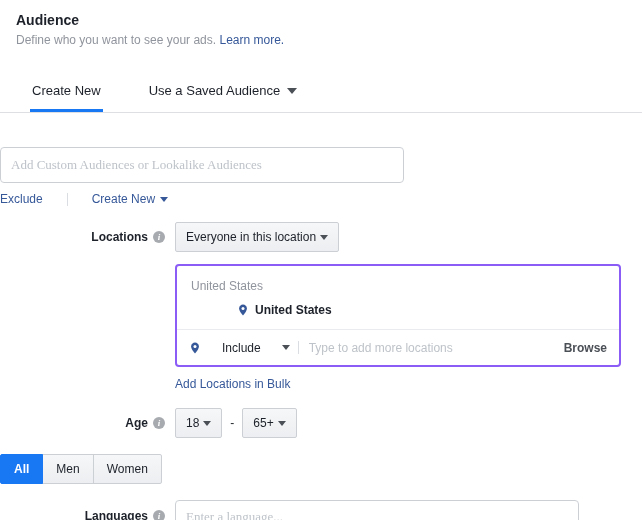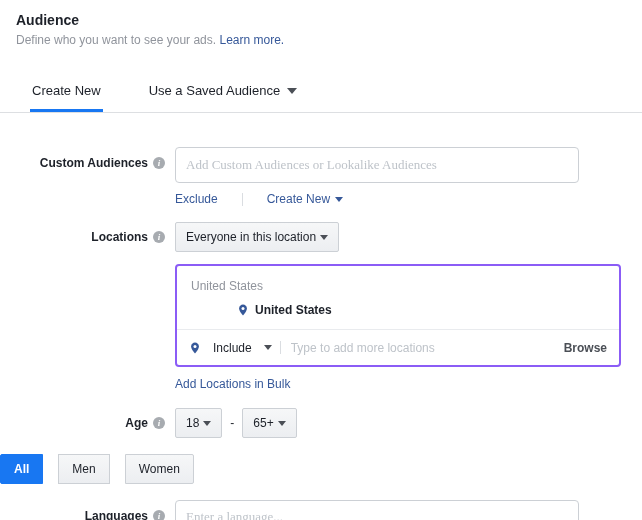--- a/index.html
+++ b/index.html
@@ -111,42 +111,42 @@
     font-size: 12px; font-weight: bold; color: #1d2129;
     cursor: pointer;
   }
   .pin { width: 12px; height: 14px; flex-shrink: 0; }
   .loc-input-row {
     display: flex; align-items: center; gap: 8px;
     border-top: 1px solid #e9ebee;
     height: 36px; padding: 0 12px;
   }
   .include-dd {
-    display: inline-flex; align-items: center; gap: 12px;
+    display: inline-flex; align-items: center; gap: 21px;
     font-size: 12px; color: #1d2129; cursor: pointer;
   }
   .loc-add-input {
     flex: 1; border: none; outline: none;
     font-size: 12px; color: #0369a1;
     font-family: "Liberation Sans", sans-serif;
     background: transparent;
   }
   .loc-add-input::placeholder { color: #bec3c9; }
   .browse-btn {
     font-size: 12px; font-weight: bold; color: #4b4f56;
     cursor: pointer; padding-left: 6px;
   }
   .bulk-link { display: inline-block; margin-top: 10px; font-size: 12px; }
 
   
   .age-row-content { display: flex; align-items: center; gap: 8px; }
   .age-sep { font-size: 12px; color: #1d2129; }
 
   
-  .segmented { display: inline-flex; gap: 16px; }
+  .segmented { display: inline-flex; }
   .seg-btn {
     height: 30px; padding: 0 13px;
     display: inline-flex; align-items: center;
     background: linear-gradient(#f6f7f8, #eceef1);
     border: 1px solid #ccd0d5;
     font-size: 12px; color: #1d2129;
     cursor: pointer;
     margin-left: -1px;
   }
   .seg-btn:first-child { margin-left: 0; border-radius: 2px 0 0 2px; }
@@ -176,24 +176,20 @@
     </div>
     <div class="tab">
       <span>Use a Saved Audience</span>
       <span class="caret"></span>
     </div>
   </div>
 
   <div class="form">
 
     <div class="row">
-      <div class="label-cell">
-        <span>Custom Audiences</span>
-        <span class="info-icon"></span>
-      </div>
       <div class="content-cell">
         <input class="text-input" type="text" placeholder="Add Custom Audiences or Lookalike Audiences" style="">
         <div class="links-row">
           <span class="link link-item">Exclude</span>
           <span class="v-divider"></span>
           <span class="link link-item">
             <span>Create New</span>
             <span class="caret small blue"></span>
           </span>
         </div>

